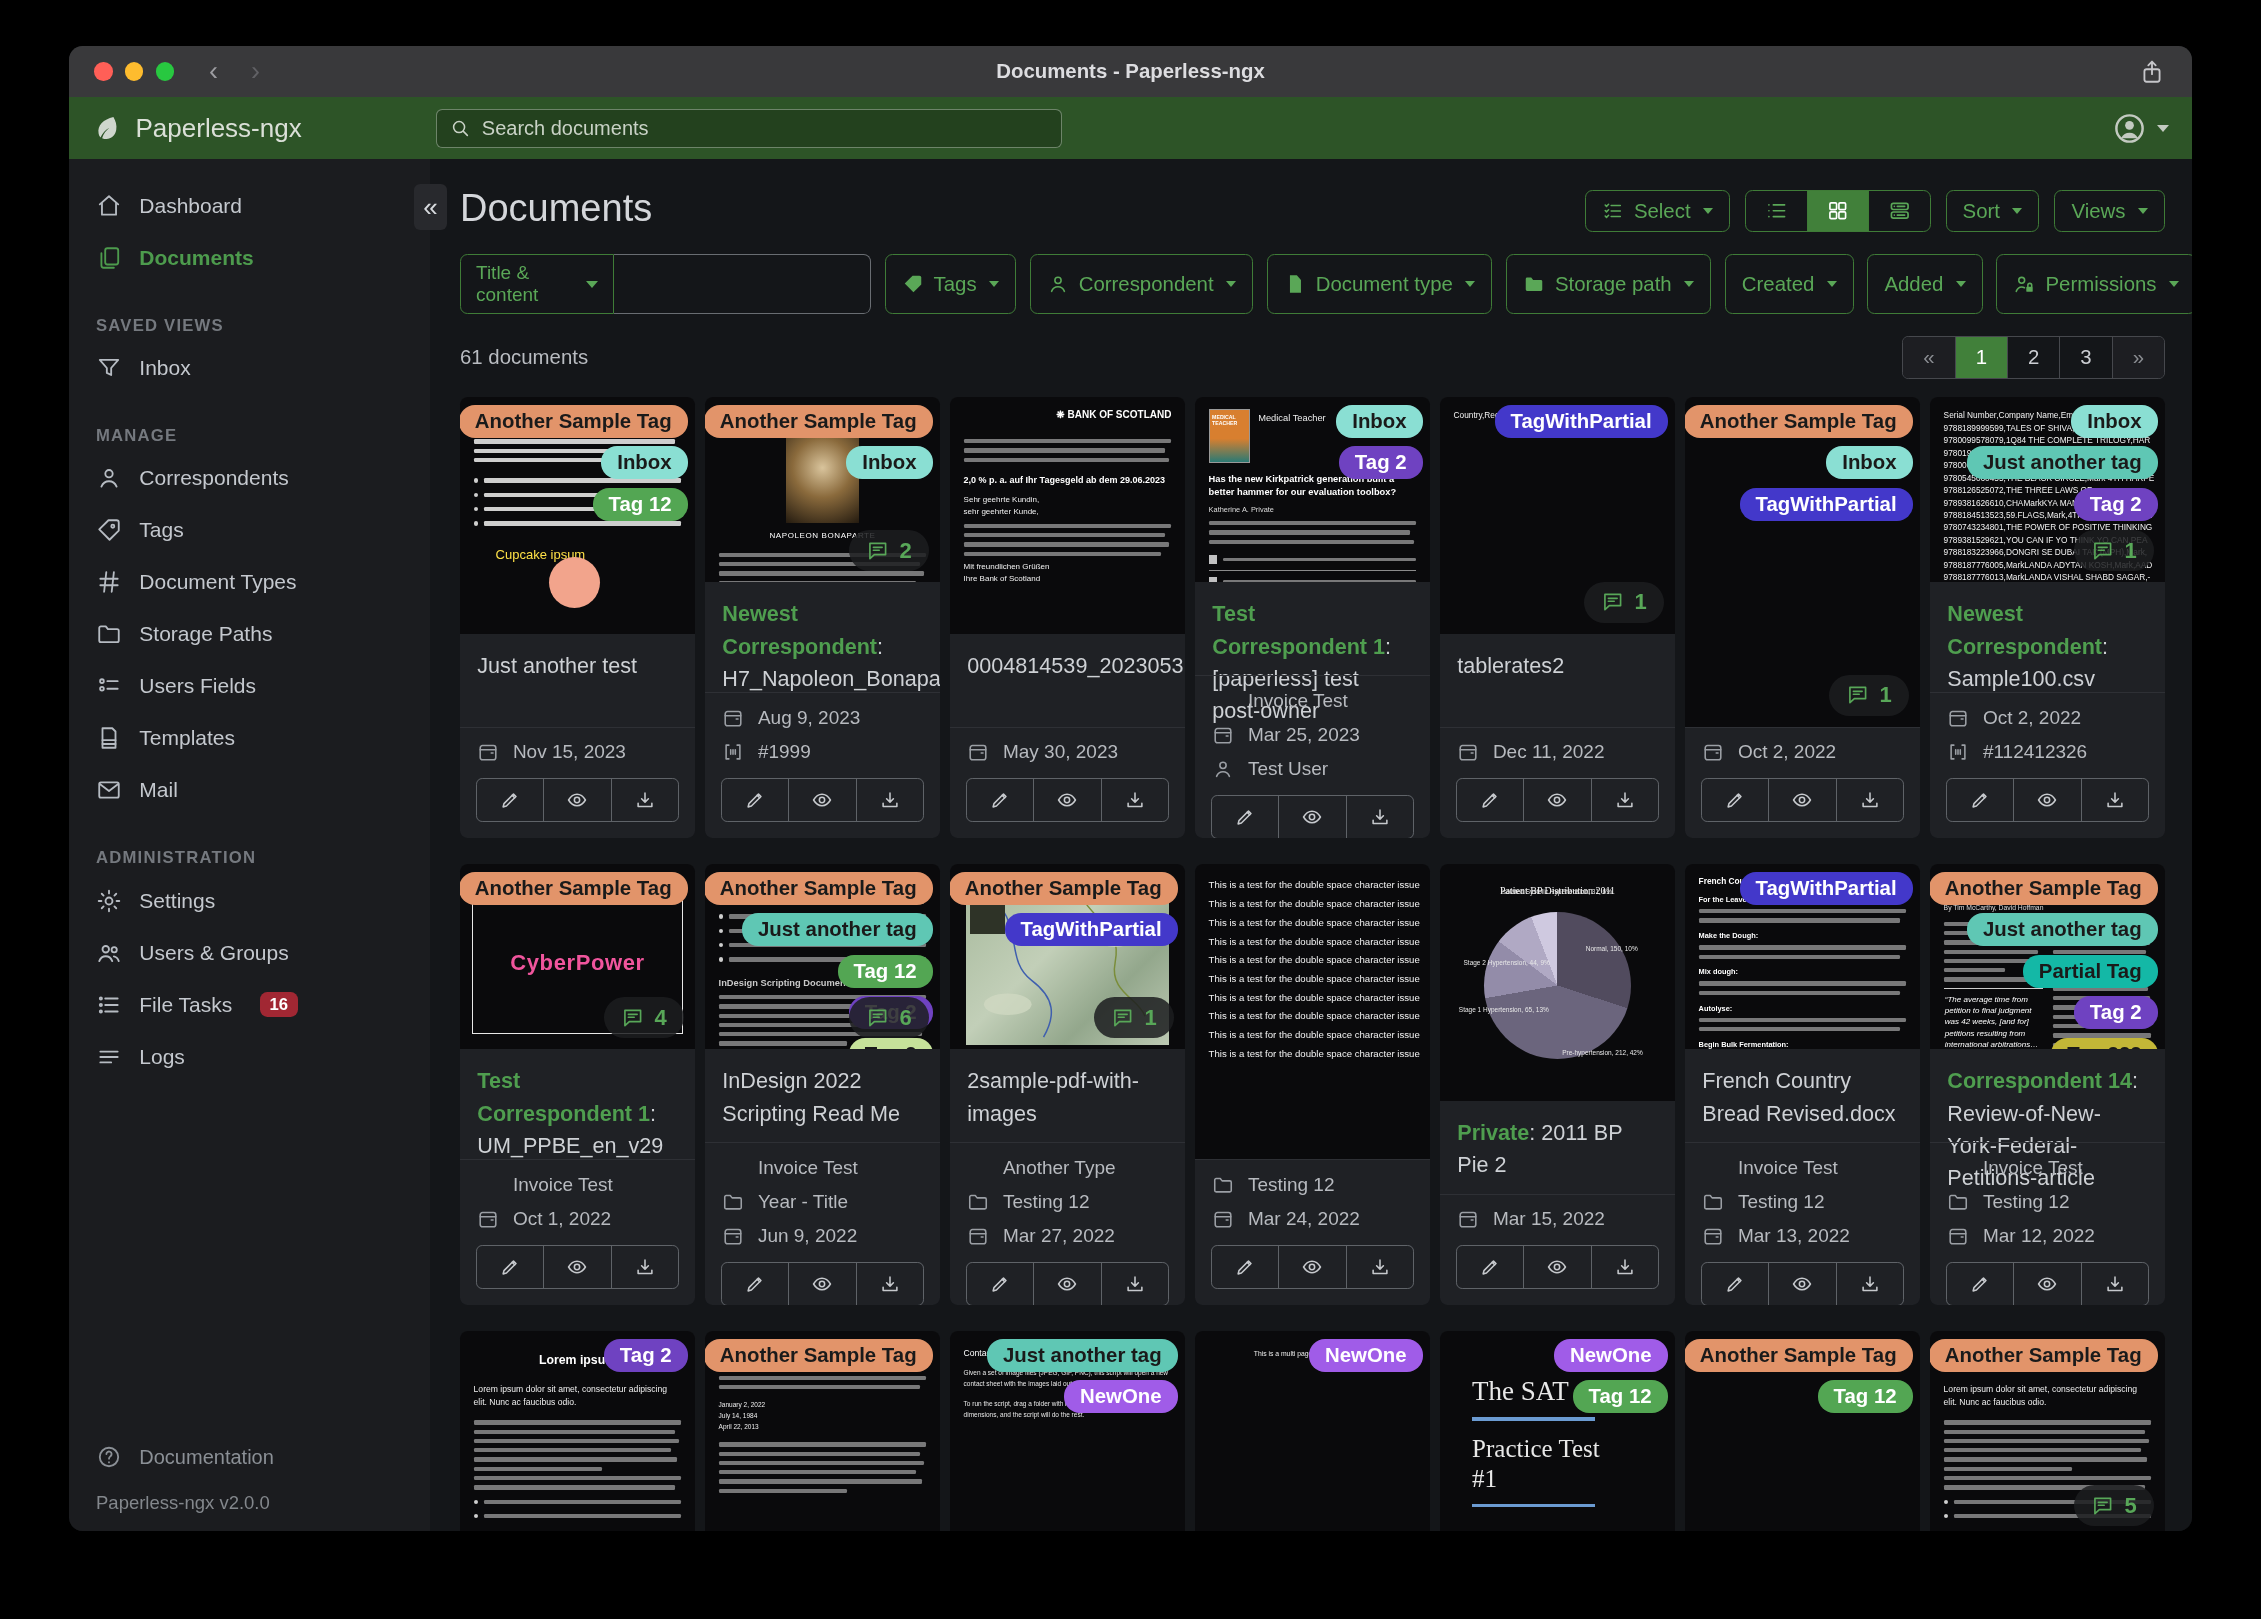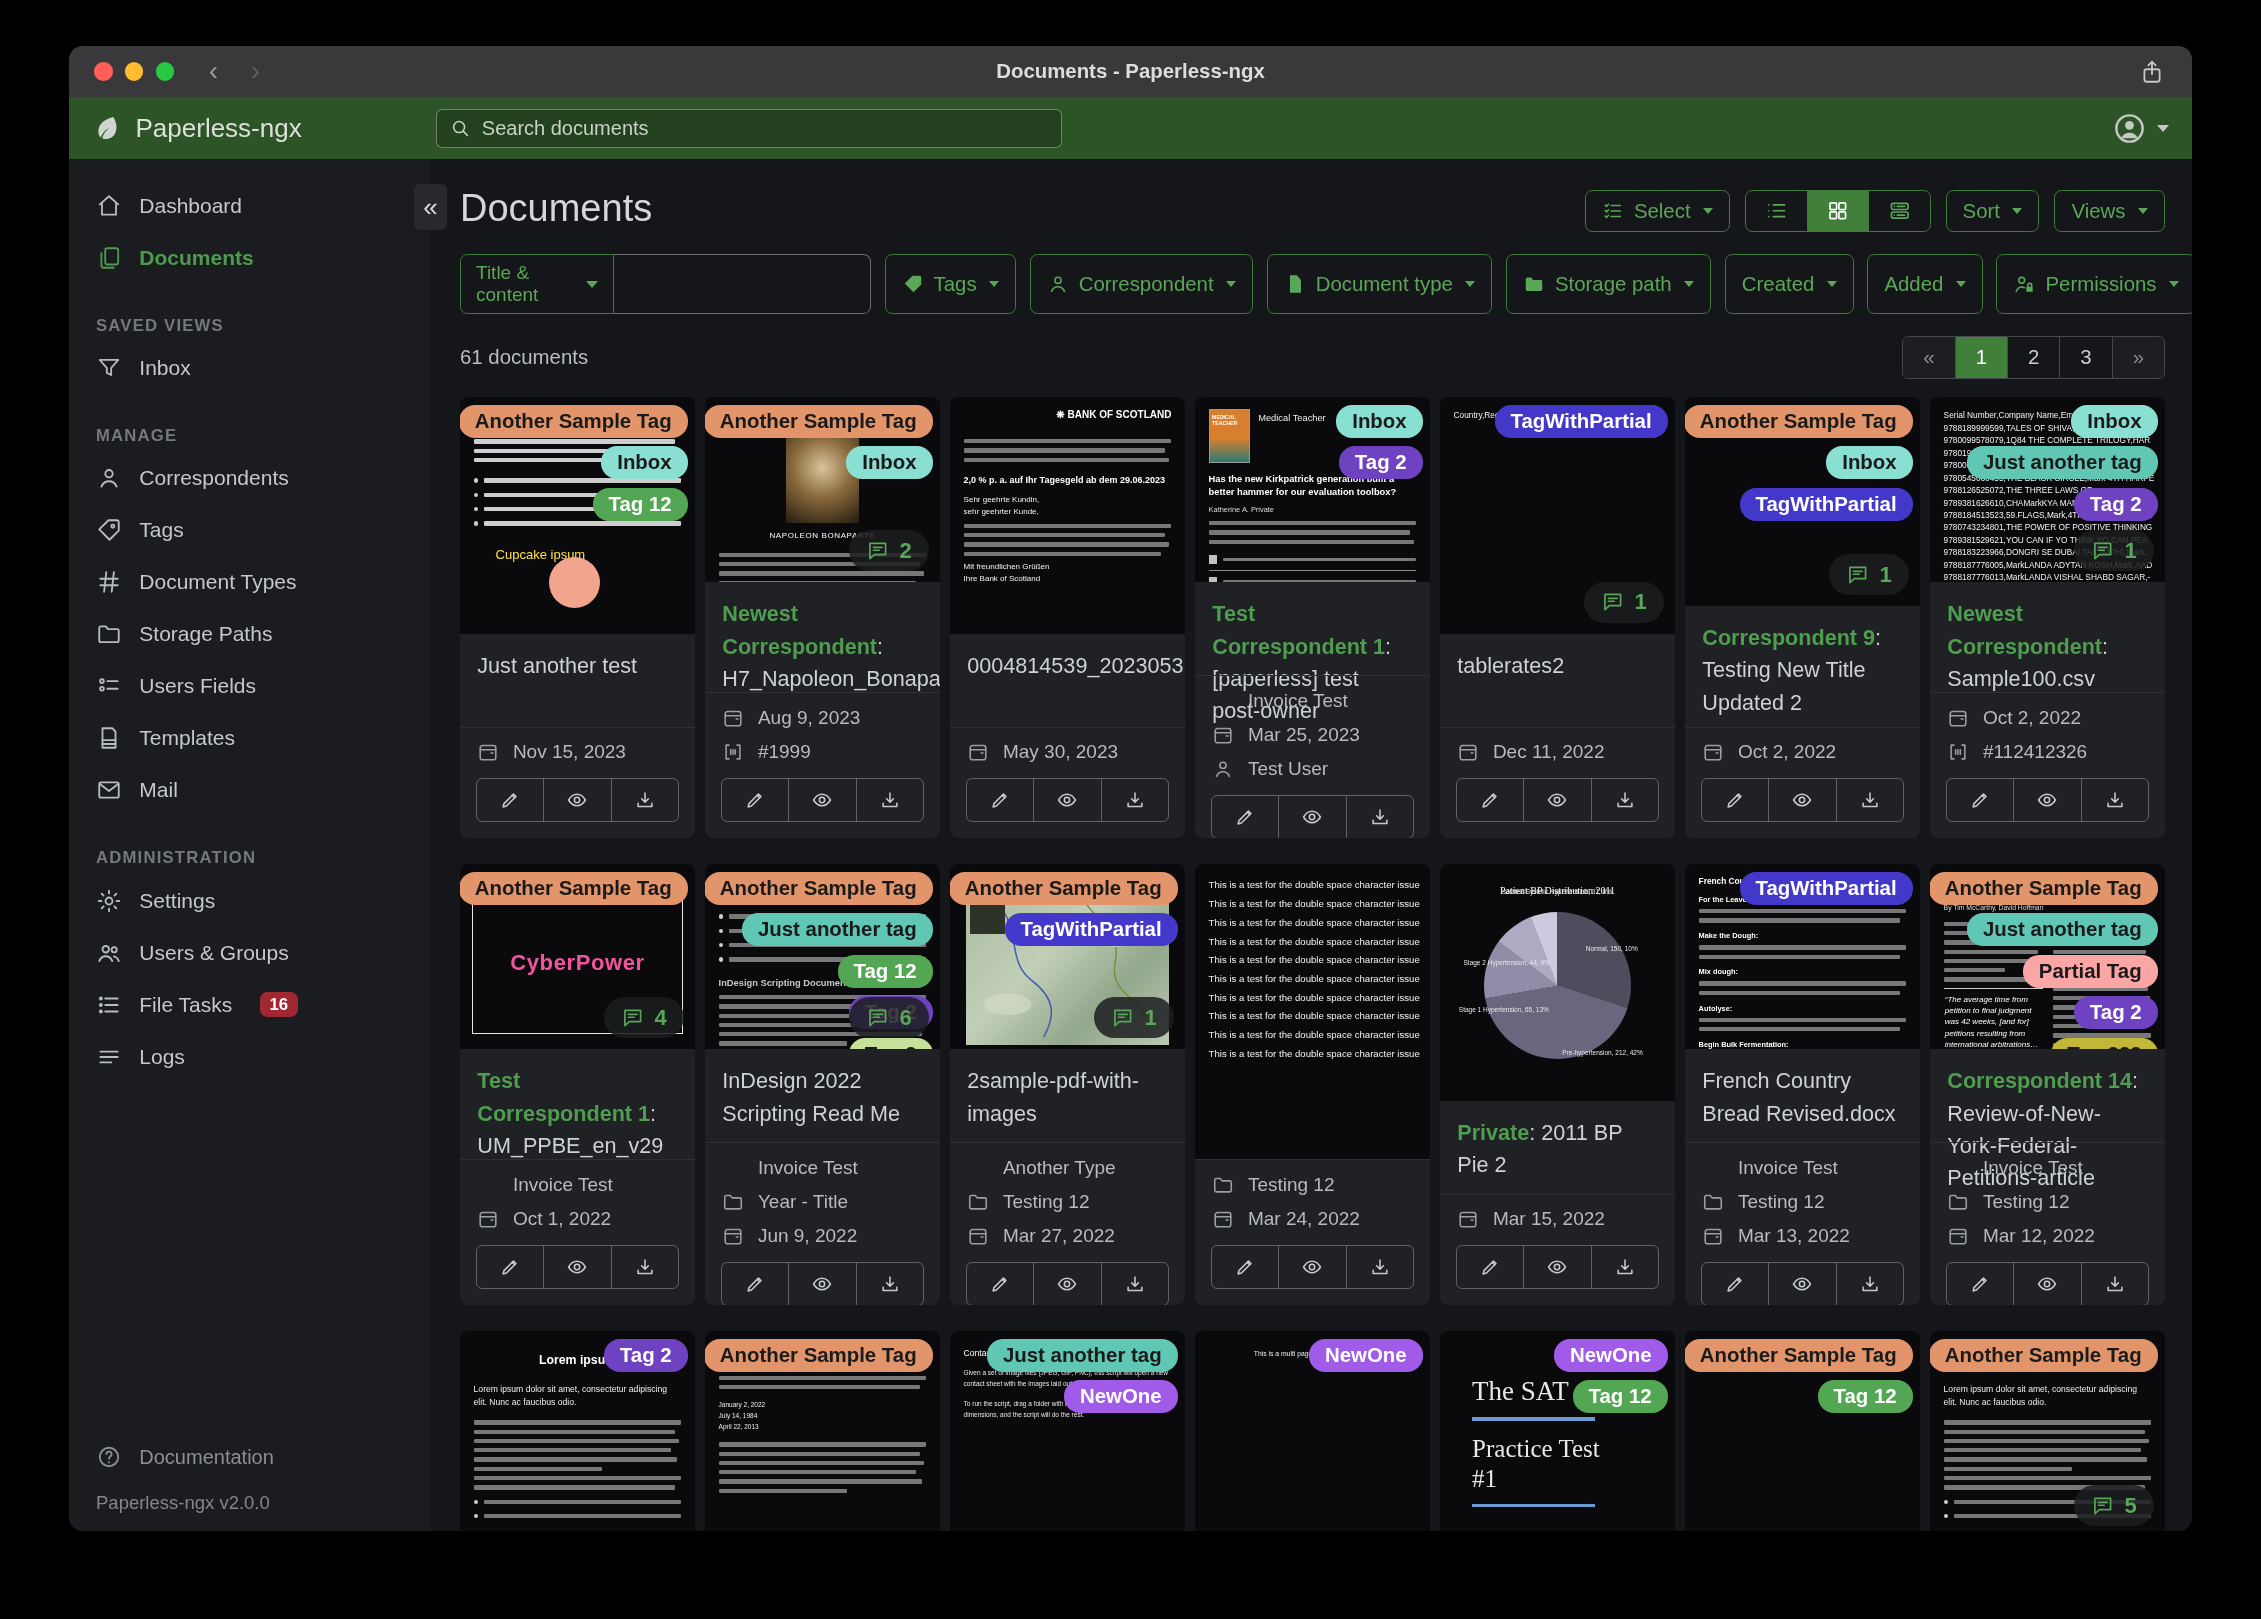--- a/index.html
+++ b/index.html
@@ -771,21 +771,20 @@
                 <span class="tag-pill" style="background: rgb(67, 56, 202); color: rgb(255, 255, 255);">TagWithPartial</span>
               </div>
               <div class="comment-badge">
                 <span class="ci"><svg viewBox="0 0 24 24" fill="none" stroke="currentColor" stroke-width="1.7" stroke-linecap="round" stroke-linejoin="round">
                     <path d="M4 4.5h16V16H8.5L4 20z"></path>
                     <path d="M7.5 8.5h9M7.5 11.5h6"></path>
                   </svg></span>
                 <span>1</span>
               </div>
             </div>
-            <div class="card-title"><span class="corr">Correspondent 9</span>: Testing New Title Updated 2</div>
             <div class="card-meta">
               <div class="meta-row">
                 <span class="mi"><svg viewBox="0 0 24 24" fill="none" stroke="currentColor" stroke-width="1.7" stroke-linecap="round" stroke-linejoin="round">
                     <rect x="3.5" y="5" width="17" height="15.5" rx="2.5"></rect>
                     <path d="M3.5 9.5h17M15.5 13h2"></path>
                   </svg></span>
                 <span>Oct 2, 2022</span>
               </div>
             </div>
             <div class="card-actions">
@@ -1272,21 +1271,21 @@
                     <div class="bar dim" style="width: 98%;"></div>
                     <div class="bar dim" style="width: 62%;"></div>
                     <div class="bar dim" style="width: 100%;"></div>
                     <div class="bar dim" style="width: 97%;"></div>
                   </div>
                 </div>
               </div>
               <div class="tags">
                 <span class="tag-pill" style="background: rgb(226, 148, 106); color: rgb(26, 26, 26);">Another Sample Tag</span>
                 <span class="tag-pill" style="background: rgb(95, 199, 180); color: rgb(26, 26, 26);">Just another tag</span>
-                <span class="tag-pill" style="background: #fca5a5; color: rgb(26, 26, 26);">Partial Tag</span>
+                <span class="tag-pill" style="background: #14b8a6; color: rgb(26, 26, 26);">Partial Tag</span>
                 <span class="tag-pill" style="background: rgb(111, 66, 193); color: rgb(255, 255, 255);">Tag 2</span>
                 <span class="tag-pill" style="background: rgb(195, 183, 55); color: rgb(26, 26, 26);">Tag 222</span>
               </div>
             </div>
             <div class="card-title"><span class="corr">Correspondent 14</span>: Review-of-New-York-Federal-Petitions-article</div>
             <div class="card-meta">
               <div class="meta-row">
                 <span class="mi"></span>
                 <span>Invoice Test</span>
               </div>

